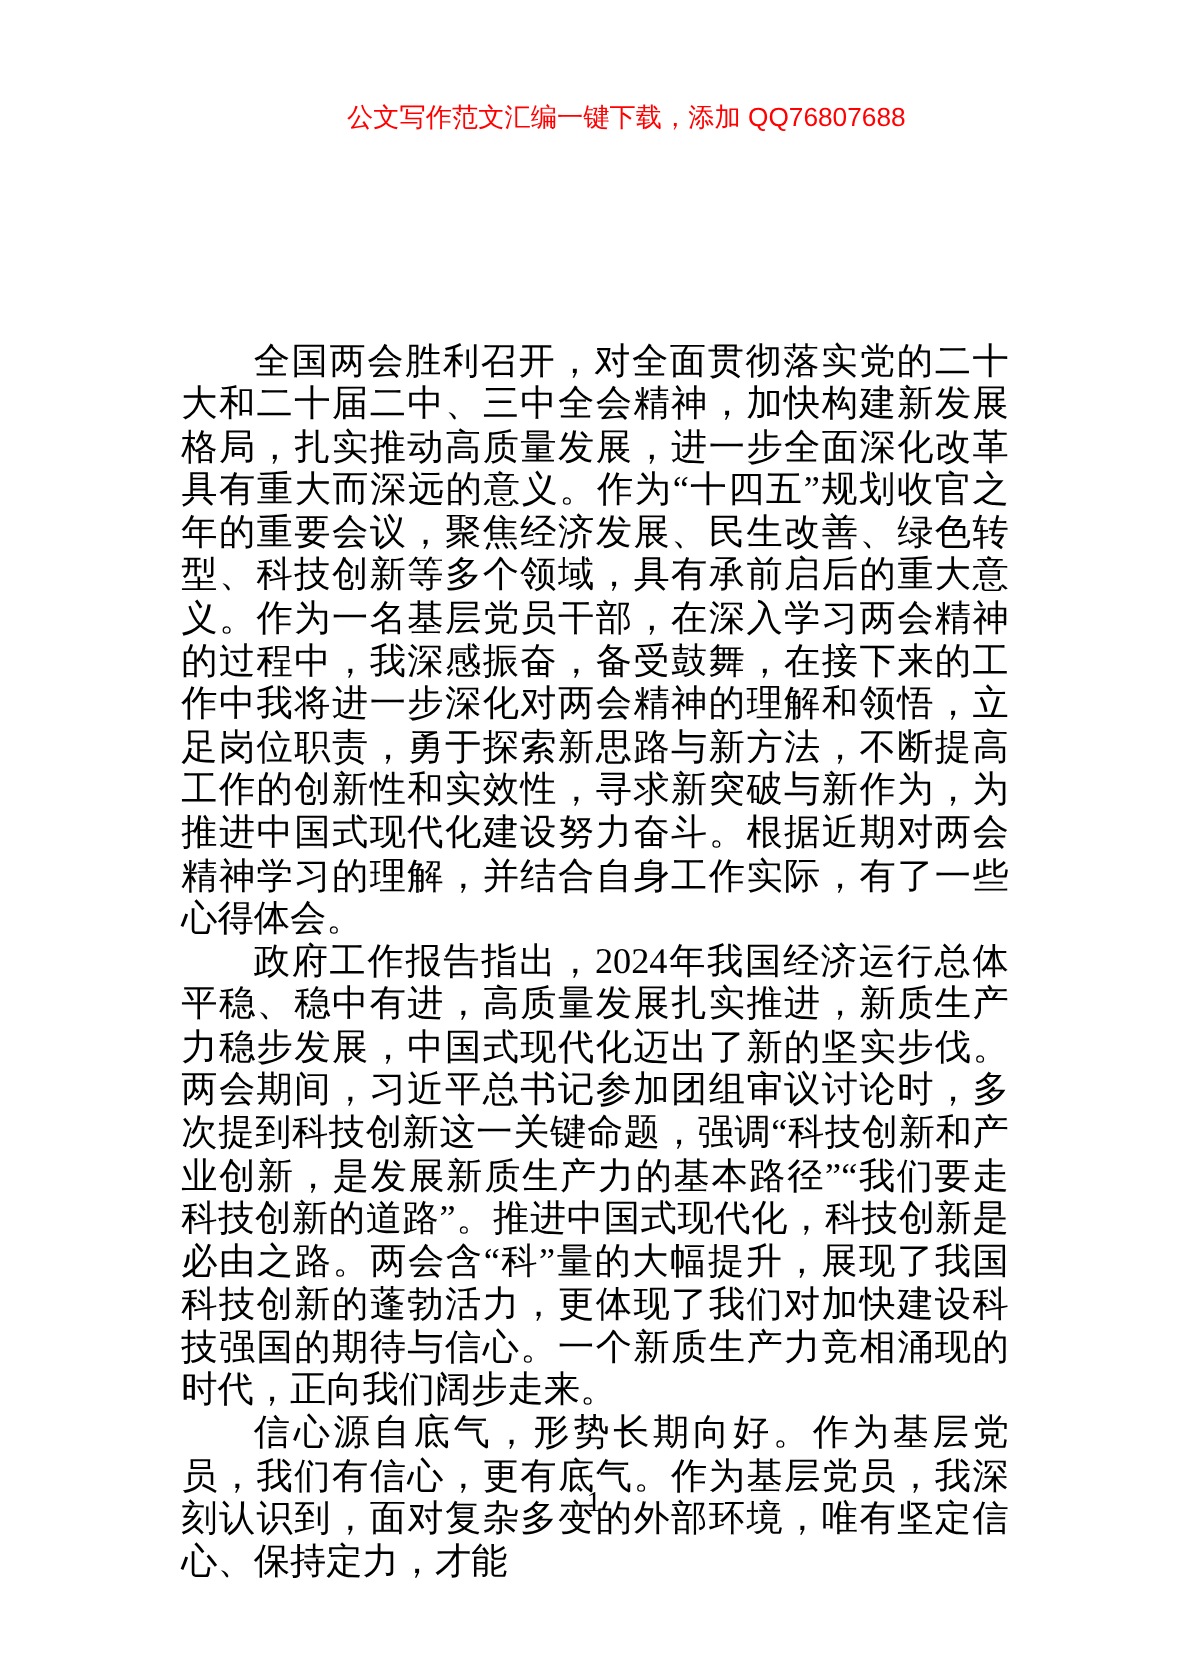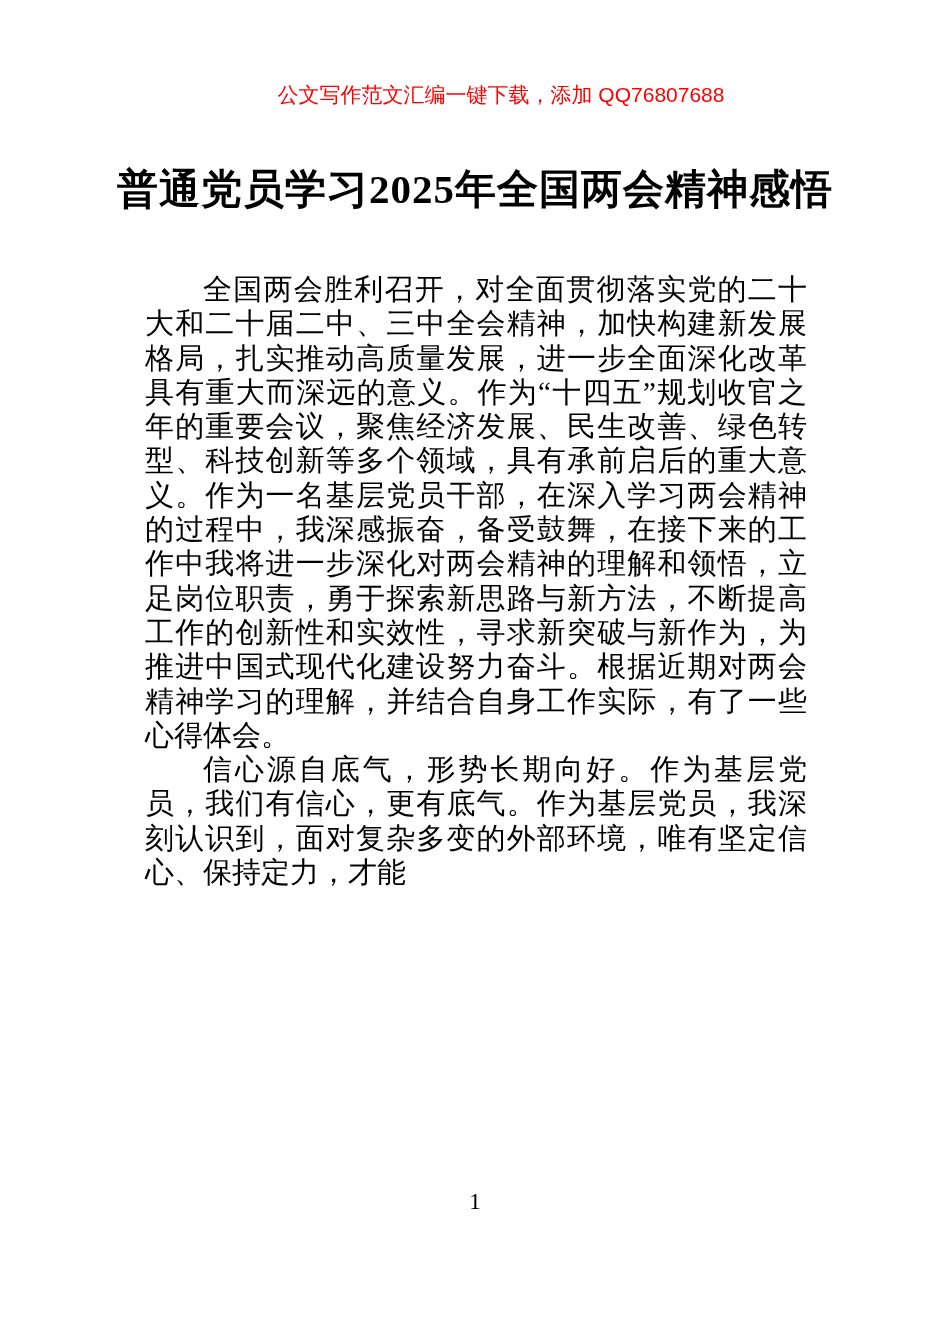--- a/index.html
+++ b/index.html
@@ -73,22 +73,22 @@
     line-height: 28px;
   }
 </style>
 </head>
 <body>
 
 <div class="page">
 
   <div class="notice">公文写作范文汇编一键下载，添加 QQ76807688</div>
 
-  <div class="doc-title">普通党员学习2025年全国两会精神感悟</div>
 
   <div class="content">
     <p>全国两会胜利召开，对全面贯彻落实党的二十大和二十届二中、三中全会精神，加快构建新发展格局，扎实推动高质量发展，进一步全面深化改革具有重大而深远的意义。作为“十四五”规划收官之年的重要会议，聚焦经济发展、民生改善、绿色转型、科技创新等多个领域，具有承前启后的重大意义。作为一名基层党员干部，在深入学习两会精神的过程中，我深感振奋，备受鼓舞，在接下来的工作中我将进一步深化对两会精神的理解和领悟，立足岗位职责，勇于探索新思路与新方法，不断提高工作的创新性和实效性，寻求新突破与新作为，为推进中国式现代化建设努力奋斗。根据近期对两会精神学习的理解，并结合自身工作实际，有了一些心得体会。</p>
+    <p>政府工作报告指出，2024年我国经济运行总体平稳、稳中有进，高质量发展扎实推进，新质生产力稳步发展，中国式现代化迈出了新的坚实步伐。两会期间，习近平总书记参加团组审议讨论时，多次提到科技创新这一关键命题，强调“科技创新和产业创新，是发展新质生产力的基本路径”“我们要走科技创新的道路”。推进中国式现代化，科技创新是必由之路。两会含“科”量的大幅提升，展现了我国科技创新的蓬勃活力，更体现了我们对加快建设科技强国的期待与信心。一个新质生产力竞相涌现的时代，正向我们阔步走来。</p>
     <p>信心源自底气，形势长期向好。作为基层党员，我们有信心，更有底气。作为基层党员，我深刻认识到，面对复杂多变的外部环境，唯有坚定信心、保持定力，才能</p>
   </div>
 
   <div class="page-number">1</div>
 
 </div>
 
 </body></html>

